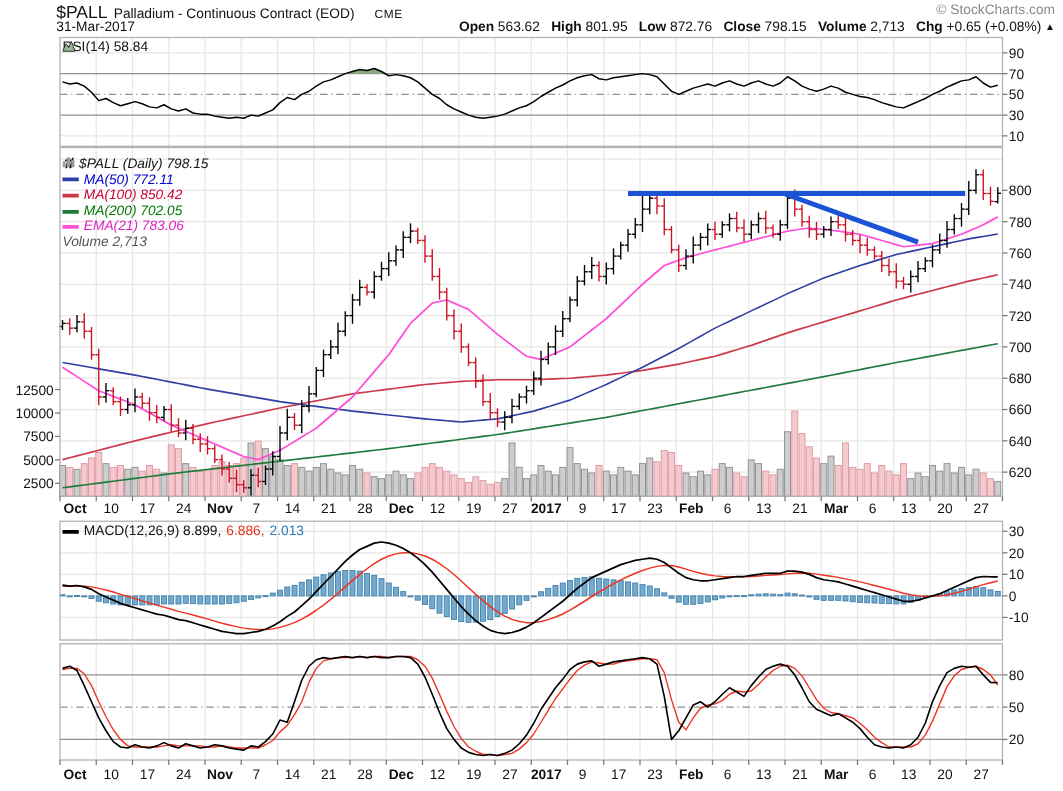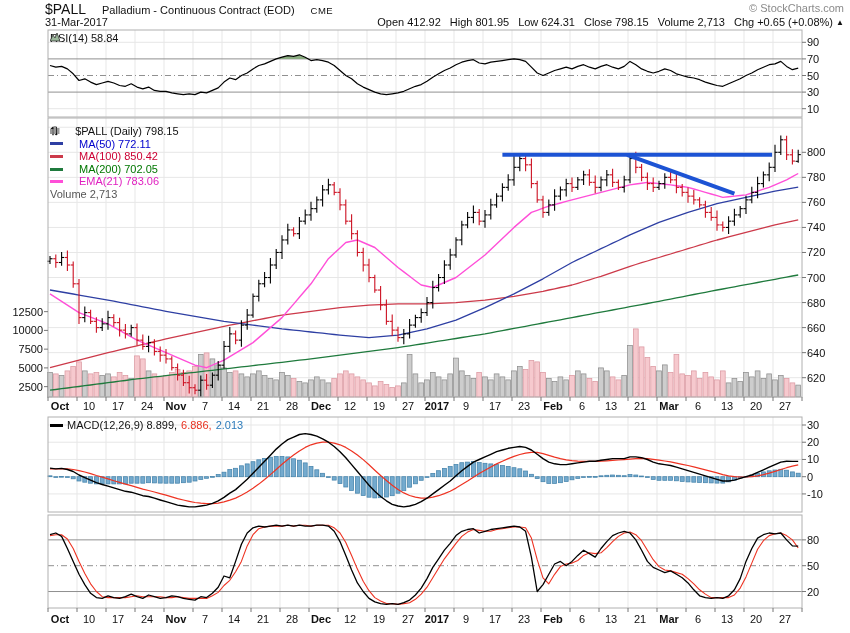--- a/index.html
+++ b/index.html
@@ -2,32 +2,32 @@
 <html><head>
 <meta charset="utf-8">
 <style>
   html,body{margin:0;padding:0;background:#fff;}
   .chart{position:relative;width:850px;height:633px;background:#fff;overflow:hidden;
          font-family:"Liberation Sans",sans-serif;color:#111;}
   .chart svg{position:absolute;left:0;top:0;}
   .ov{position:absolute;white-space:nowrap;pointer-events:none;}
   .hdr1{left:45px;top:1px;font-size:11px;}
   .sym{font-size:14px;font-weight:normal;}
-  .ttl{font-size:11px;margin-left:16px;}
+  .ttl{font-size:11px;margin-left:5px;}
   .exch{font-size:9.5px;margin-left:16px;letter-spacing:.5px;}
   .credit{right:6px;top:2px;font-size:11px;color:#8a8a8a;}
   .hdr2{left:45px;top:16px;font-size:11px;}
   .quote{right:6px;top:16px;font-size:11px;display:flex;gap:9px;align-items:baseline;}
-  .quote .lbl{font-weight:normal;margin-top:36px;}
+  .quote .lbl{font-weight:bold;margin-top:36px;}
   .quote .val{margin-left:3px;}
   .arrow{font-size:8px;position:relative;top:-1px;}
   .plabel{font-size:11px;display:flex;align-items:center;gap:4px;}
   .rsi-label{left:50px;top:32px;}
   .legend{left:50px;top:125px;font-size:11px;line-height:12.6px;}
-  .legend .row{display:flex;align-items:center;gap:16px;}
+  .legend .row{display:flex;align-items:center;gap:4px;font-style:italic;}
   .dash{display:inline-block;width:13px;height:3px;}
   .updn{font-size:11px;font-weight:bold;}
   .macd-label{left:50px;top:419px;}
   .sto-label{left:50px;top:517px;}
   .c-ma50{color:#0000cc}.c-ma100{color:#cc0033}.c-ma200{color:#007700}
   .c-ema21{color:#e020c0}.c-vol{color:#555}
   .c-red{color:#e8311f}.c-blue{color:#2c7bba}
   svg text.ax{font-family:"Liberation Sans",sans-serif;font-size:11px;fill:#111;}
   svg text.dx{font-family:"Liberation Sans",sans-serif;font-size:11px;fill:#111;}
   svg text.dxb{font-weight:bold;}
@@ -1011,23 +1011,23 @@
         <text x="785" y="623" class="dx" text-anchor="middle">27</text>
       </g>
   </svg>
 
   <div class="ov hdr1">
     <span class="sym">$PALL</span><span class="ttl">Palladium - Continuous Contract (EOD)</span><span class="exch">CME</span>
   </div>
   <div class="ov credit">© StockCharts.com</div>
   <div class="ov hdr2">31-Mar-2017</div>
   <div class="ov quote">
-    <span><span class="lbl">Open</span><span class="val">412.92</span></span>
+    <span><span class="lbl">Open</span><span class="val">563.62</span></span>
     <span><span class="lbl">High</span><span class="val">801.95</span></span>
-    <span><span class="lbl">Low</span><span class="val">624.31</span></span>
+    <span><span class="lbl">Low</span><span class="val">872.76</span></span>
     <span><span class="lbl">Close</span><span class="val">798.15</span></span>
     <span><span class="lbl">Volume</span><span class="val">2,713</span></span>
     <span><span class="lbl">Chg</span><span class="val">+0.65 (+0.08%)</span> <span class="arrow">▲</span></span>
   </div>
 
   <div class="ov plabel rsi-label">
     <svg width="10" height="10">
         <path d="M0,9 L3,3 L5,6 L7,1 L10,9 Z" fill="#9bb89b" stroke="#333" stroke-width="0.8"></path>
       </svg>
     <span>RSI(14) 58.84</span>

